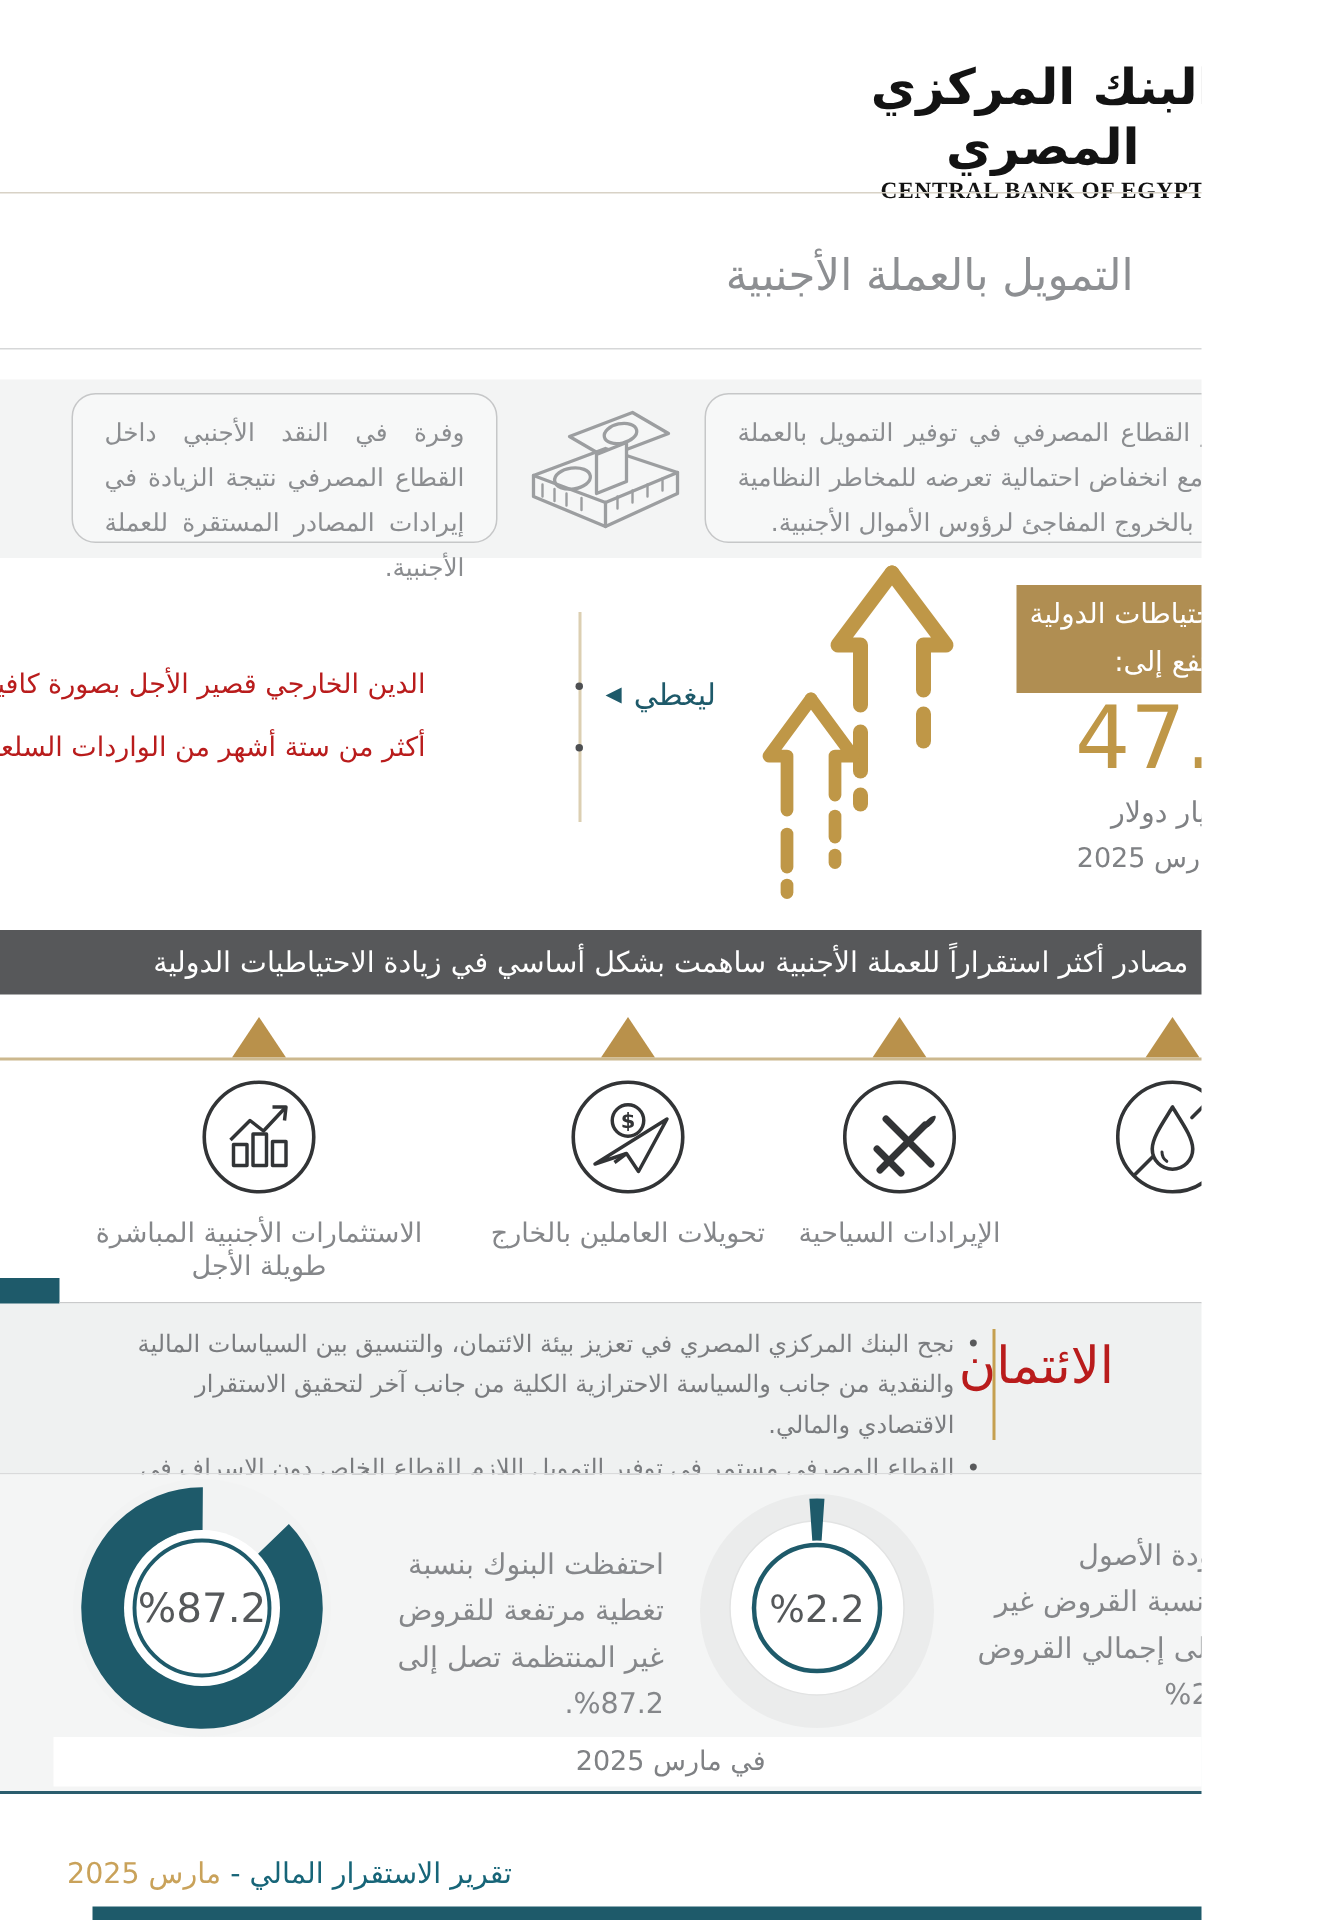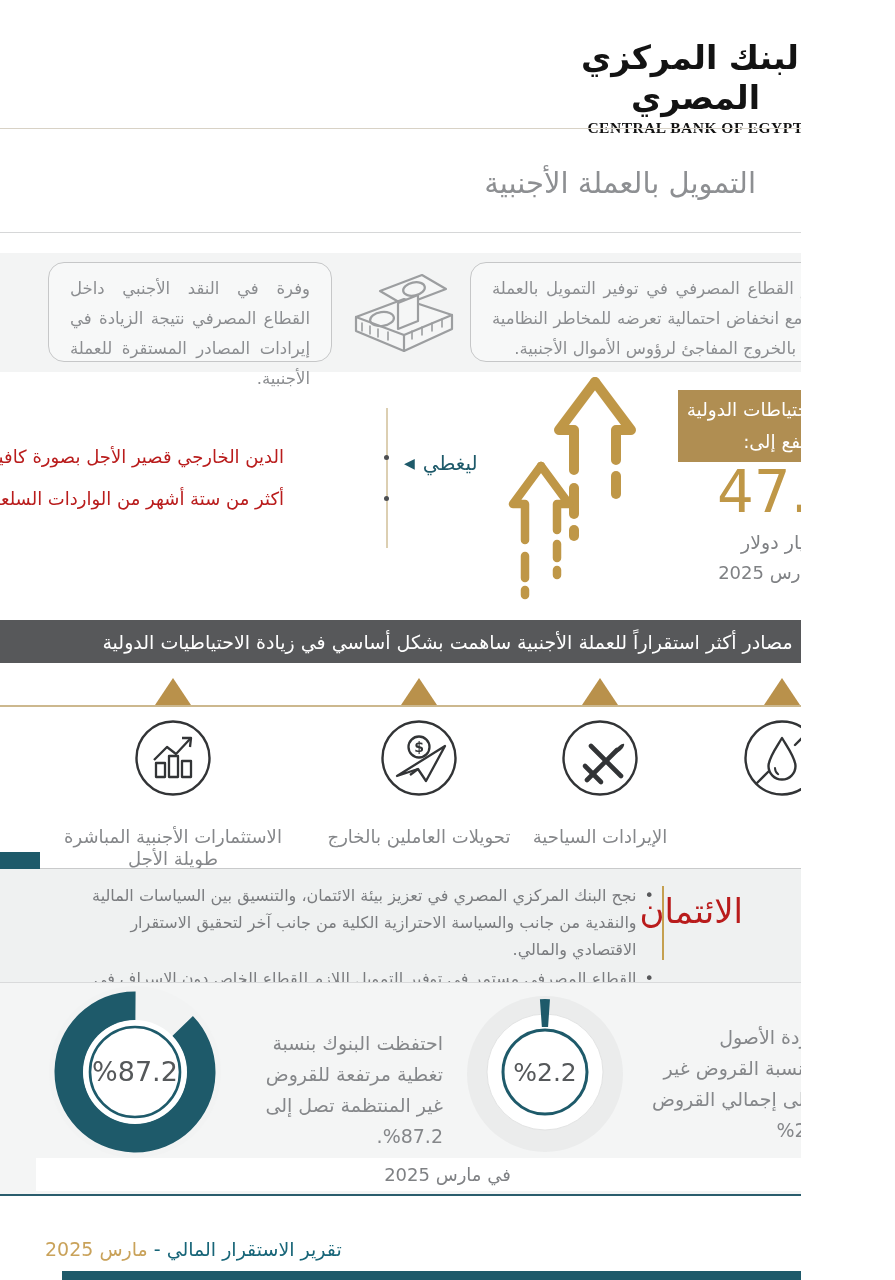--- a/index.html
+++ b/index.html
@@ -42,21 +42,21 @@
   
   .banner{top:620px;left:0;width:895px;height:43px;background:#57585a;color:#ffffff;display:flex;
           align-items:center;justify-content:center;font-size:19px;}
   .gold-line{top:705px;left:0;width:895px;height:2px;background:#ccb88e;}
 
   
   .source{position:absolute;top:678px;text-align:center;}
   .triangle{width:0;height:0;border-left:18px solid transparent;border-right:18px solid transparent;
             border-bottom:27px solid #b9914b;margin:0 auto;}
   .source svg.circ{display:block;margin:13px auto 0 auto;}
-  .source-label{margin-top:28px;font-size:18px;color:#85878a;line-height:22px;}
+  .source-label{margin-top:14px;font-size:18px;color:#85878a;line-height:22px;}
 
   
   .teal-tab-left{top:852px;left:0;width:40px;height:34px;background:#1e5a6a;}
   .credit-topline{top:868px;left:40px;width:855px;height:1px;background:#c9cacb;}
   .credit-band{top:869px;left:0;width:895px;height:113px;background:#eff1f1;}
   .credit-title{top:891px;right:58px;font-size:34px;color:#b91c1c;}
   .credit-vline{top:886px;left:662px;width:2px;height:74px;background:#c5a050;}
   .credit-bullets{top:882px;left:88px;width:566px;}
   .credit-bullet{display:flex;direction:rtl;gap:8px;font-size:16px;line-height:27px;color:#7a7c7f;margin-bottom:2px;}
   .credit-bullet .b{color:#58595b;line-height:27px;}

